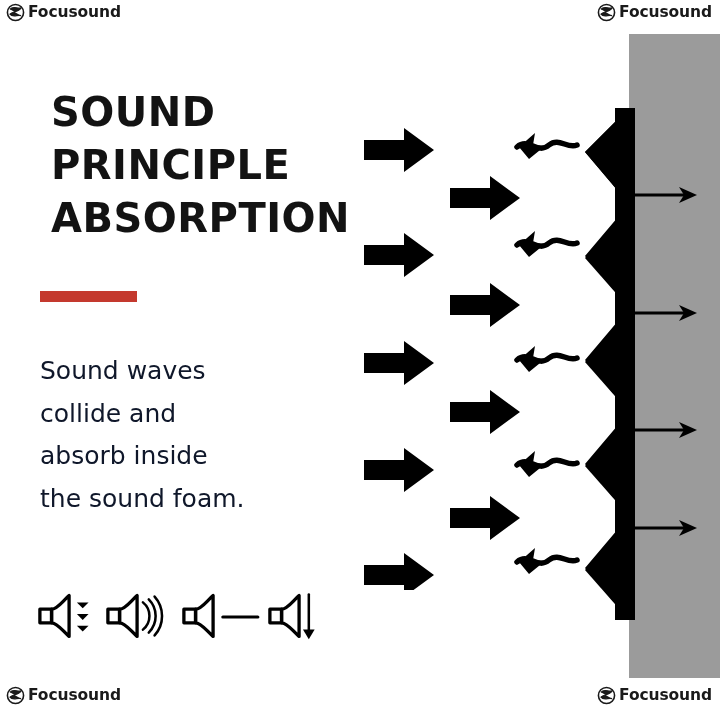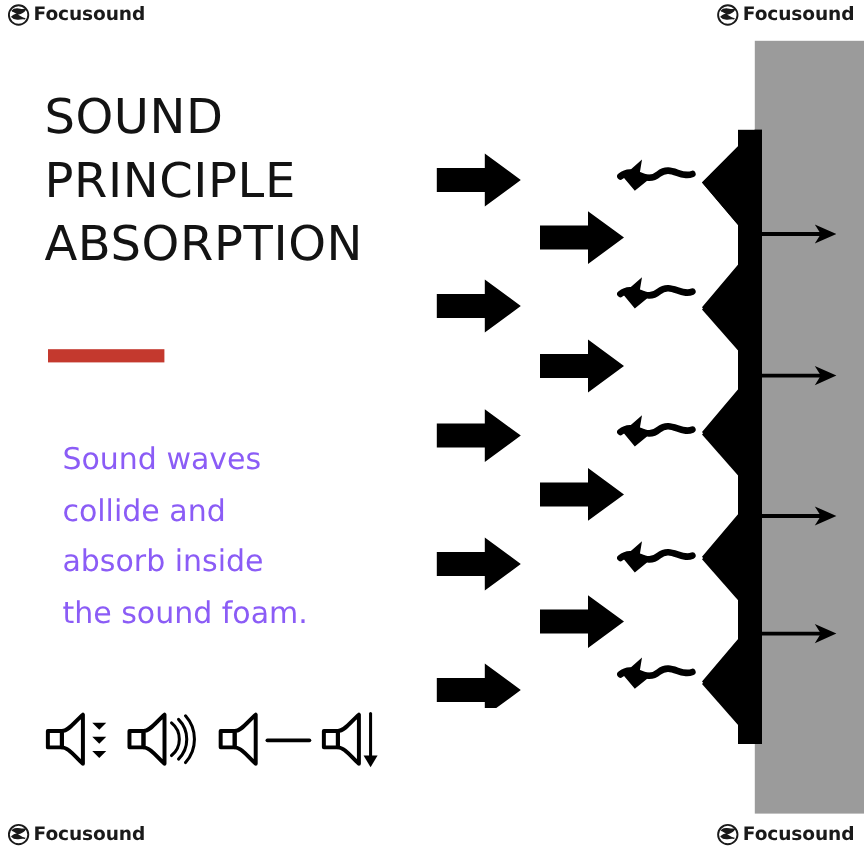--- a/index.html
+++ b/index.html
@@ -22,43 +22,43 @@
   }
   #logo-tl{left:6px;top:3px;}
   #logo-tr{right:8px;top:3px;}
   #logo-bl{left:6px;top:686px;}
   #logo-br{right:8px;top:686px;}
 
   
   #headline{
     position:absolute;left:37px;top:72px;width:330px;
     font-family:"DejaVu Sans", sans-serif;
-    font-weight:400;
+    font-weight:700;
     font-size:40px;
     line-height:1.32;
     letter-spacing:0.5px;
     color:#131313;
-    margin:0;
+    margin:14px;
   }
   #headline span{display:block;}
 
   #red-rule{
     position:absolute;left:40px;top:291px;
     width:97px;height:11px;
     background:#c4392e;
   }
 
   #body-copy{
     position:absolute;left:40px;top:350px;width:215px;
     font-family:"DejaVu Sans", sans-serif;
     font-weight:400;
     font-size:25px;
     line-height:1.70;
-    color:#8b5cf6;
-    margin:12px;
+    color:#0f172a;
+    margin:0;
   }
 
   
   #icon-row{
     position:absolute;left:36px;top:588px;
     width:290px;height:56px;
     display:flex;align-items:center;
   }
   .spk{height:52px;}
   .spk:nth-child(1){width:70px;}

